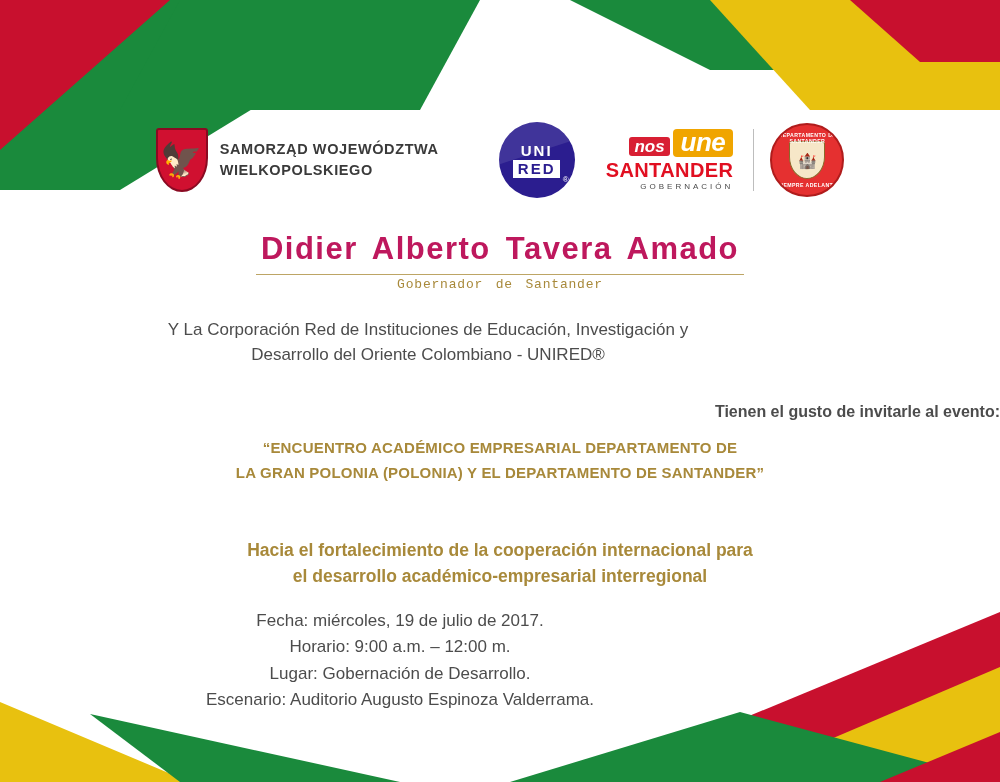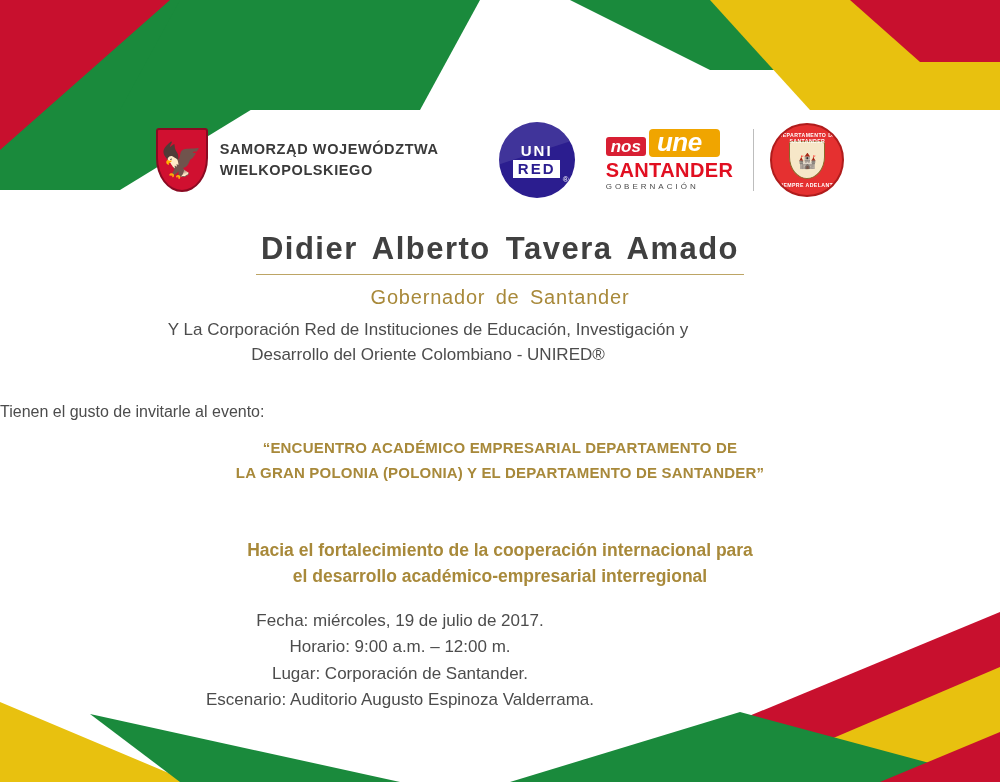--- a/index.html
+++ b/index.html
@@ -139,21 +139,21 @@
     top: -26px;
     width: 100px;
     height: 54px;
     background: rgba(255,255,255,0.10);
     transform: rotate(-18deg);
   }
 
   
   .logo-santander {
     flex-direction: column;
-    align-items: flex-start;
+    align-items: flex-end;
     margin-right: 16px;
   }
   .sant-top {
     display: flex;
     align-items: flex-end;
     line-height: 1;
   }
   .sant-nos {
     background: #d81f33;
     color: #ffffff;
@@ -164,21 +164,21 @@
     border-radius: 3px;
     margin-right: 3px;
     transform: translateY(-1px);
   }
   .sant-une {
     background: #f0a500;
     color: #ffffff;
     font-size: 26px;
     font-weight: bold;
     font-style: italic;
-    padding: 0px 18px 2px 8px;
+    padding: 0px 8px 2px 8px;
     border-radius: 4px;
     letter-spacing: -0.5px;
   }
   .sant-name {
     color: #e10f21;
     font-size: 20px;
     font-weight: bold;
     letter-spacing: 0.4px;
     margin-top: 3px;
     line-height: 1;
@@ -254,56 +254,58 @@
   
   .name-wrap {
     position: absolute;
     top: 232px;
     width: 1000px;
     text-align: center;
   }
   .name {
     font-size: 31px;
     font-weight: bold;
-    color: #404040;
+    color: #be185d;
     letter-spacing: 1.5px;
     line-height: 1.1;
     word-spacing: 5px;
   }
   .name-rule {
     width: 488px;
     height: 1px;
     background: #bda565;
     margin: 8px auto 0 auto;
   }
   .role {
-    font-size: 20px;
+    font-size: 13px;
     color: #a8893a;
-    margin-top: 11px;
+    margin-top: 2px;
     letter-spacing: 0.8px;
     word-spacing: 4px;
+    font-family: Liberation Mono, monospace;
   }
 
   .org {
     position: absolute;
     top: 318px;
     width: 856px;
     text-align: center;
     font-size: 17px;
     color: #4c4c4c;
     line-height: 1.45;
   }
 
   .invite-line {
     position: absolute;
     top: 403px;
     width: 1000px;
-    text-align: left;
+    text-align: right;
     font-size: 16px;
     color: #4c4c4c;
+    font-weight: bold;
   }
 
   .event-title {
     position: absolute;
     top: 436px;
     width: 1000px;
     text-align: center;
     font-size: 15px;
     font-weight: bold;
     color: #a8893a;
@@ -445,18 +447,18 @@
     </div>
 
     <div class="subtitle">
       <div>Hacia el fortalecimiento de la cooperación internacional para</div>
       <div>el desarrollo académico-empresarial interregional</div>
     </div>
 
     <div class="details">
       <div>Fecha:  miércoles, 19 de julio de 2017.</div>
       <div>Horario:  9:00 a.m. – 12:00 m.</div>
-      <div>Lugar:  Corporación de Santander.</div>
+      <div>Lugar:  Gobernación de Desarrollo.</div>
       <div>Escenario:  Auditorio Augusto Espinoza Valderrama.</div>
     </div>
 
   </div>
 </div>
 
 </body></html>

